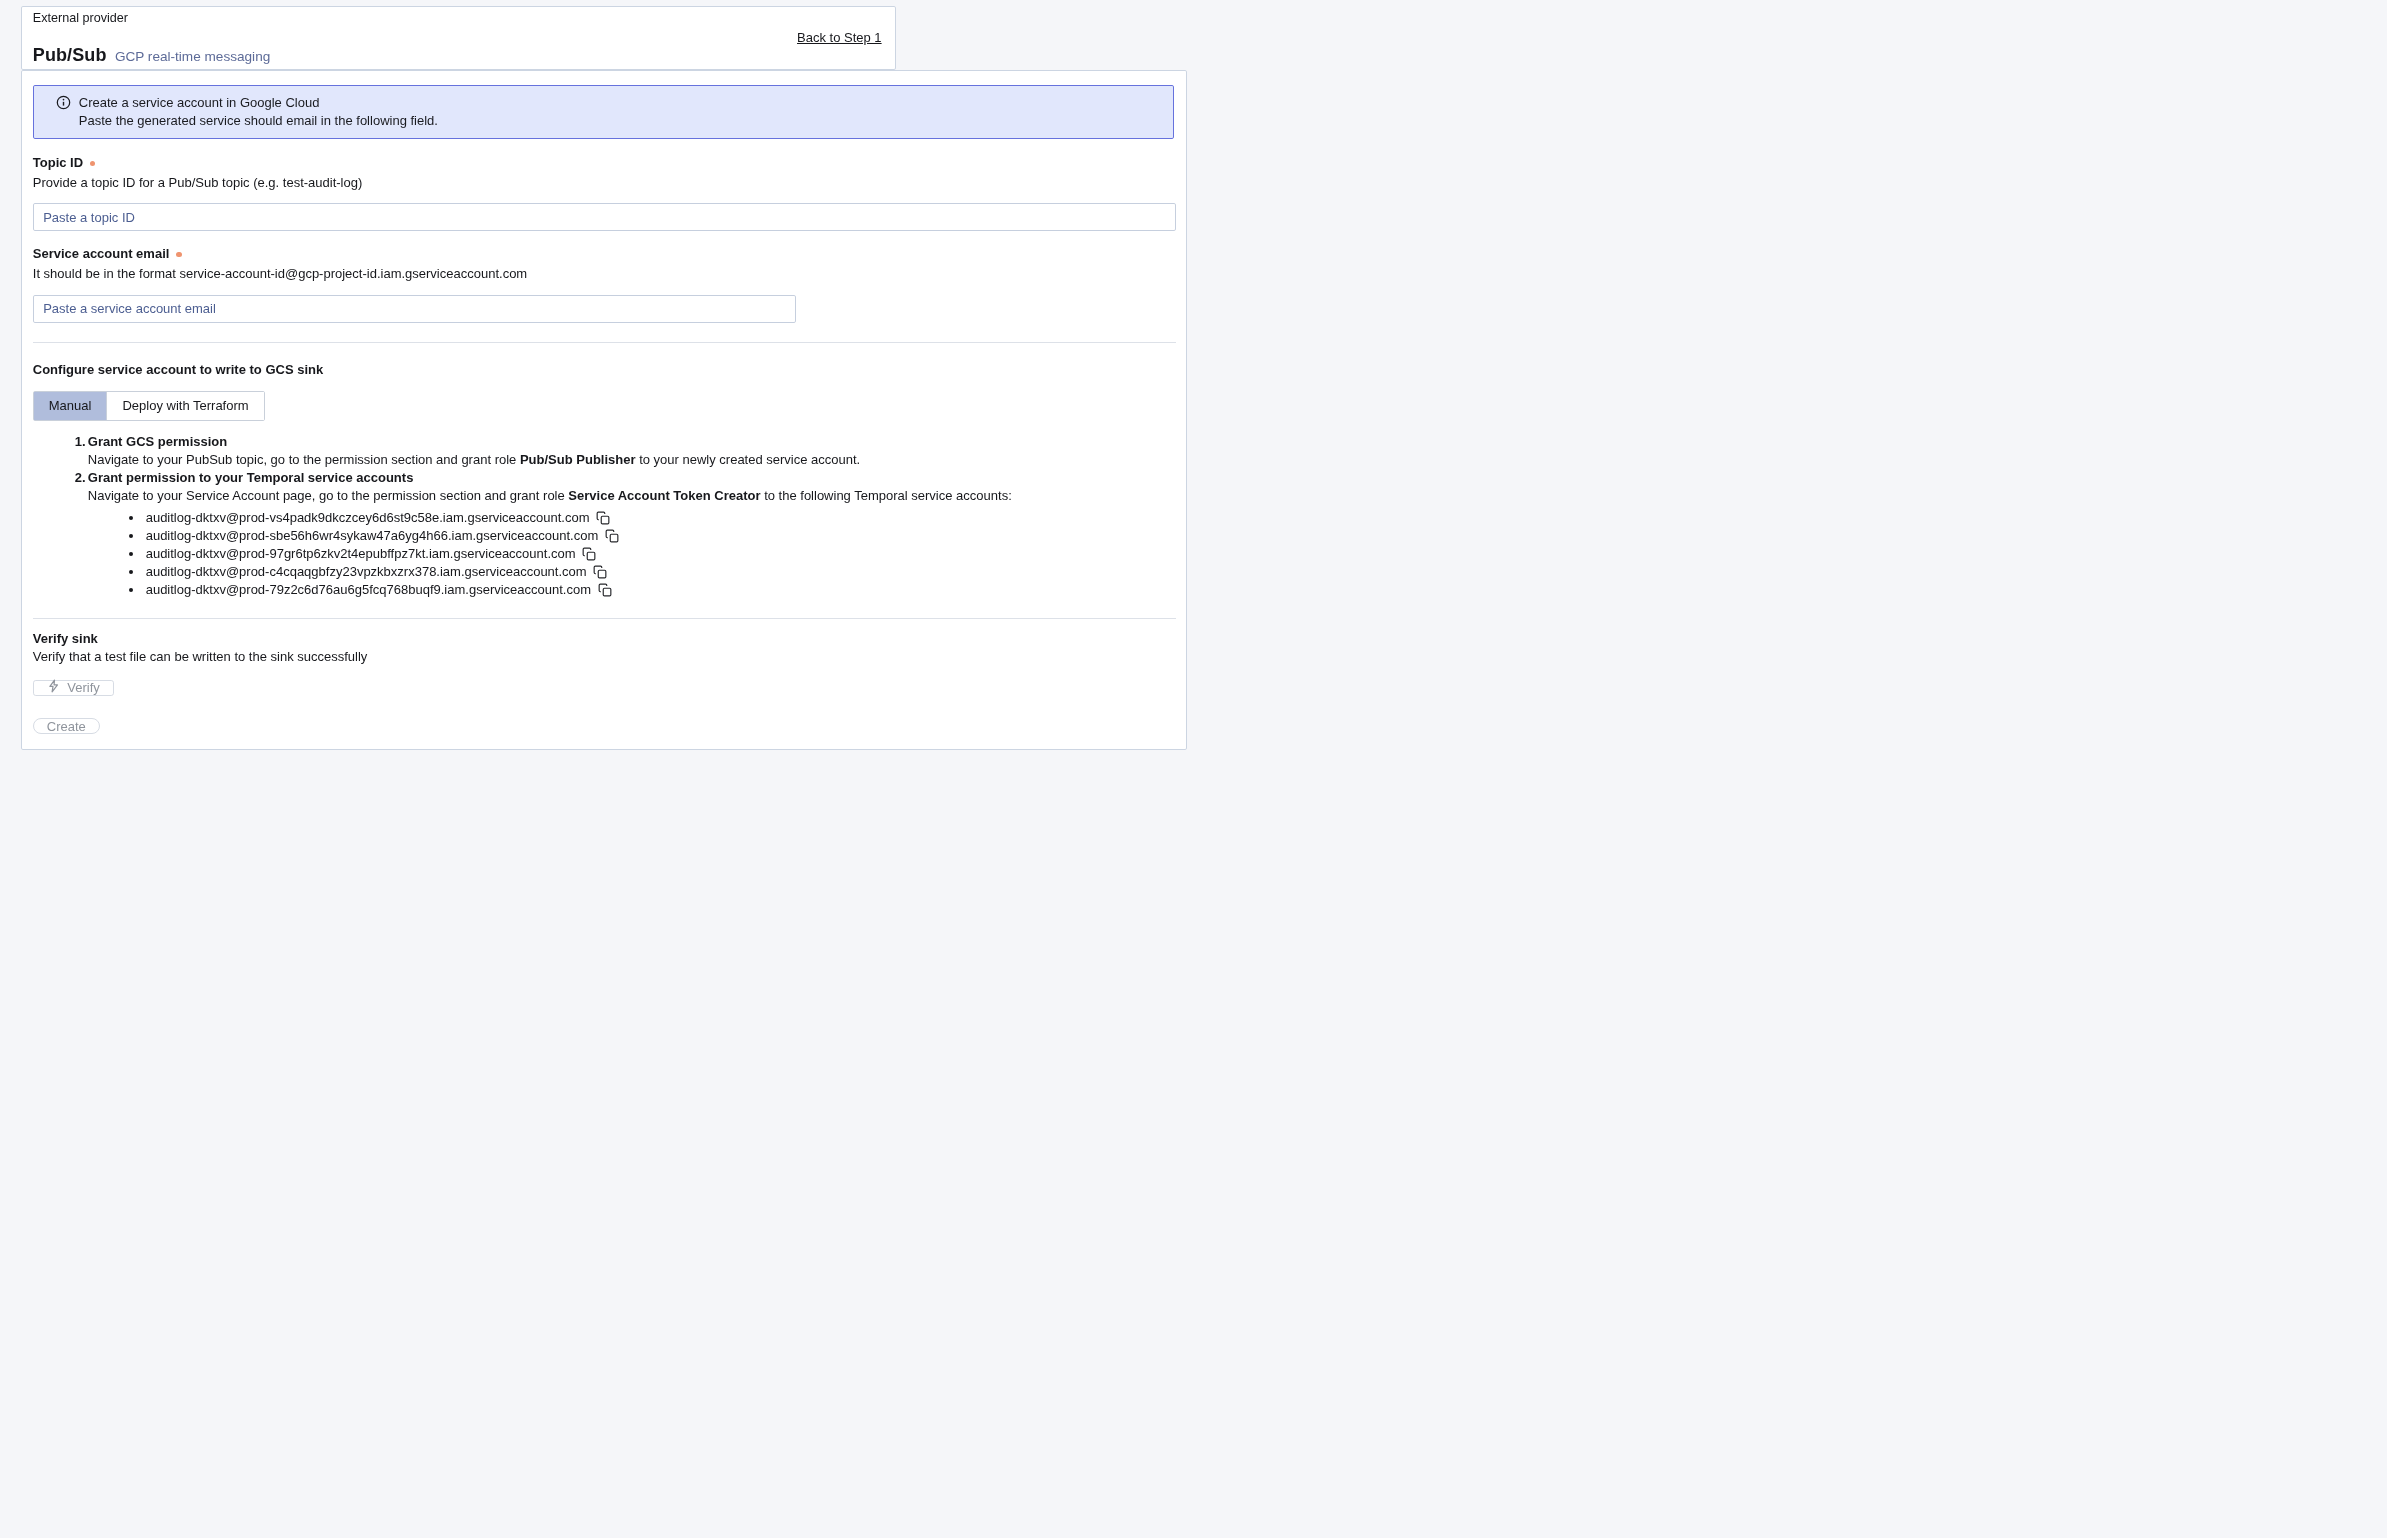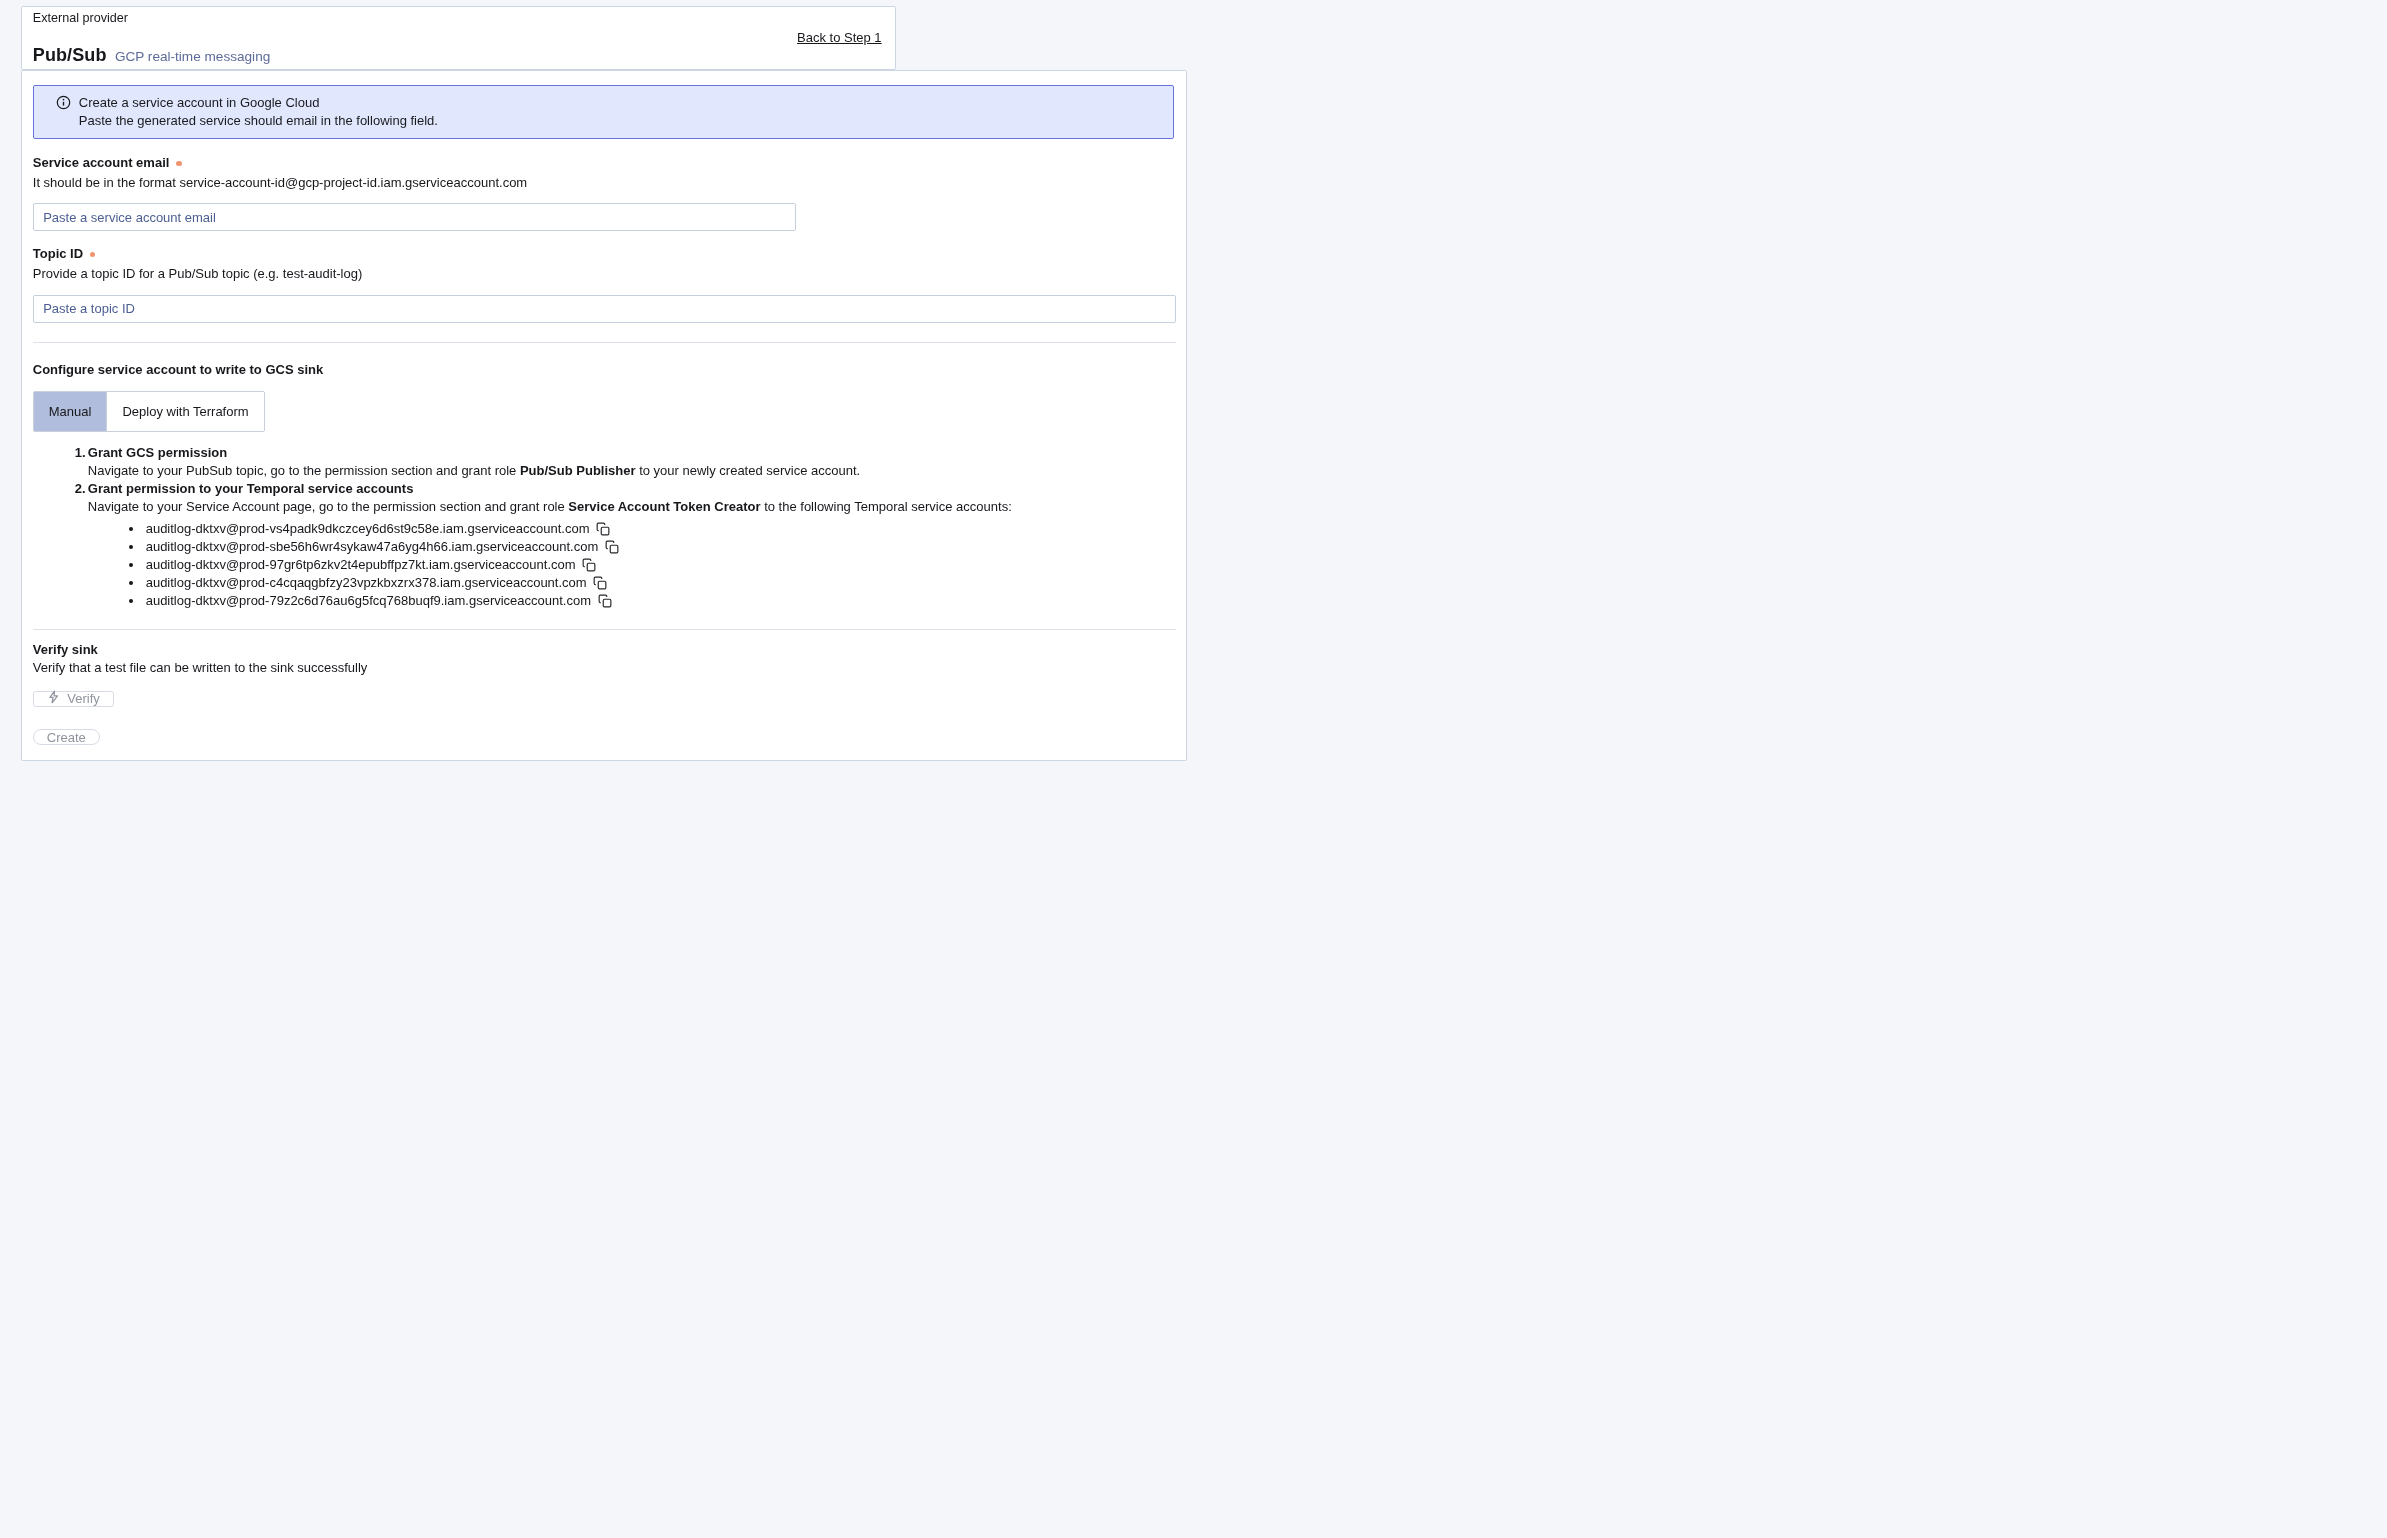--- a/index.html
+++ b/index.html
@@ -83,21 +83,21 @@
   .input-email { width: 763px; }
   .input-topic { width: 1143px; }
   .field { margin-bottom: 14px; }
 
   .divider { border: none; border-top: 0.9px solid #dde1e8; margin: 19px 0 0 0; width: 1143px; }
 
   
   .section-heading { font-weight: 700; font-size: 13px; margin-top: 18px; }
   .tabs { display: inline-flex; border: 0.9px solid #c9d0da; border-radius: 1.9px; margin-top: 12px; }
   .tab {
-    height: 39px; padding: 0 15px;
+    height: 28px; padding: 0 15px;
     display: flex; align-items: center;
     background: #fff; border: none;
     font-family: inherit; font-size: 13px; color: #17181c;
     cursor: pointer;
   }
   .tab + .tab { border-left: 0.9px solid #c9d0da; }
   .tab.active { background: #b0bddc; }
 
   ol.steps { list-style: none; margin: 12px 0 0 42px; }
   .step-head-row { font-weight: 700; }
@@ -159,35 +159,35 @@
       </span>
       <div>
         <div class="info-title">Create a service account in Google Cloud</div>
         <div class="info-body">Paste the generated service should email in the following field.</div>
       </div>
     </div>
 
     
     <div class="field">
       <div class="field-label-row">
+        <span class="field-label">Topic ID</span>
+        <span class="required-dot"></span>
+      </div>
+      <div class="field-helper">Provide a topic ID for a Pub/Sub topic (e.g. test-audit-log)</div>
+      <input class="text-input input-topic" type="text" placeholder="Paste a topic ID" style="">
+    </div>
+
+    
+    <div class="field">
+      <div class="field-label-row">
         <span class="field-label">Service account email</span>
         <span class="required-dot"></span>
       </div>
       <div class="field-helper">It should be in the format service-account-id@gcp-project-id.iam.gserviceaccount.com</div>
       <input class="text-input input-email" type="text" placeholder="Paste a service account email" style="">
-    </div>
-
-    
-    <div class="field">
-      <div class="field-label-row">
-        <span class="field-label">Topic ID</span>
-        <span class="required-dot"></span>
-      </div>
-      <div class="field-helper">Provide a topic ID for a Pub/Sub topic (e.g. test-audit-log)</div>
-      <input class="text-input input-topic" type="text" placeholder="Paste a topic ID" style="">
     </div>
 
     <hr class="divider">
 
     
     <div class="section-heading">Configure service account to write to GCS sink</div>
 
     <div class="tabs">
       <button class="tab active">Manual</button>
       <button class="tab">Deploy with Terraform</button>

